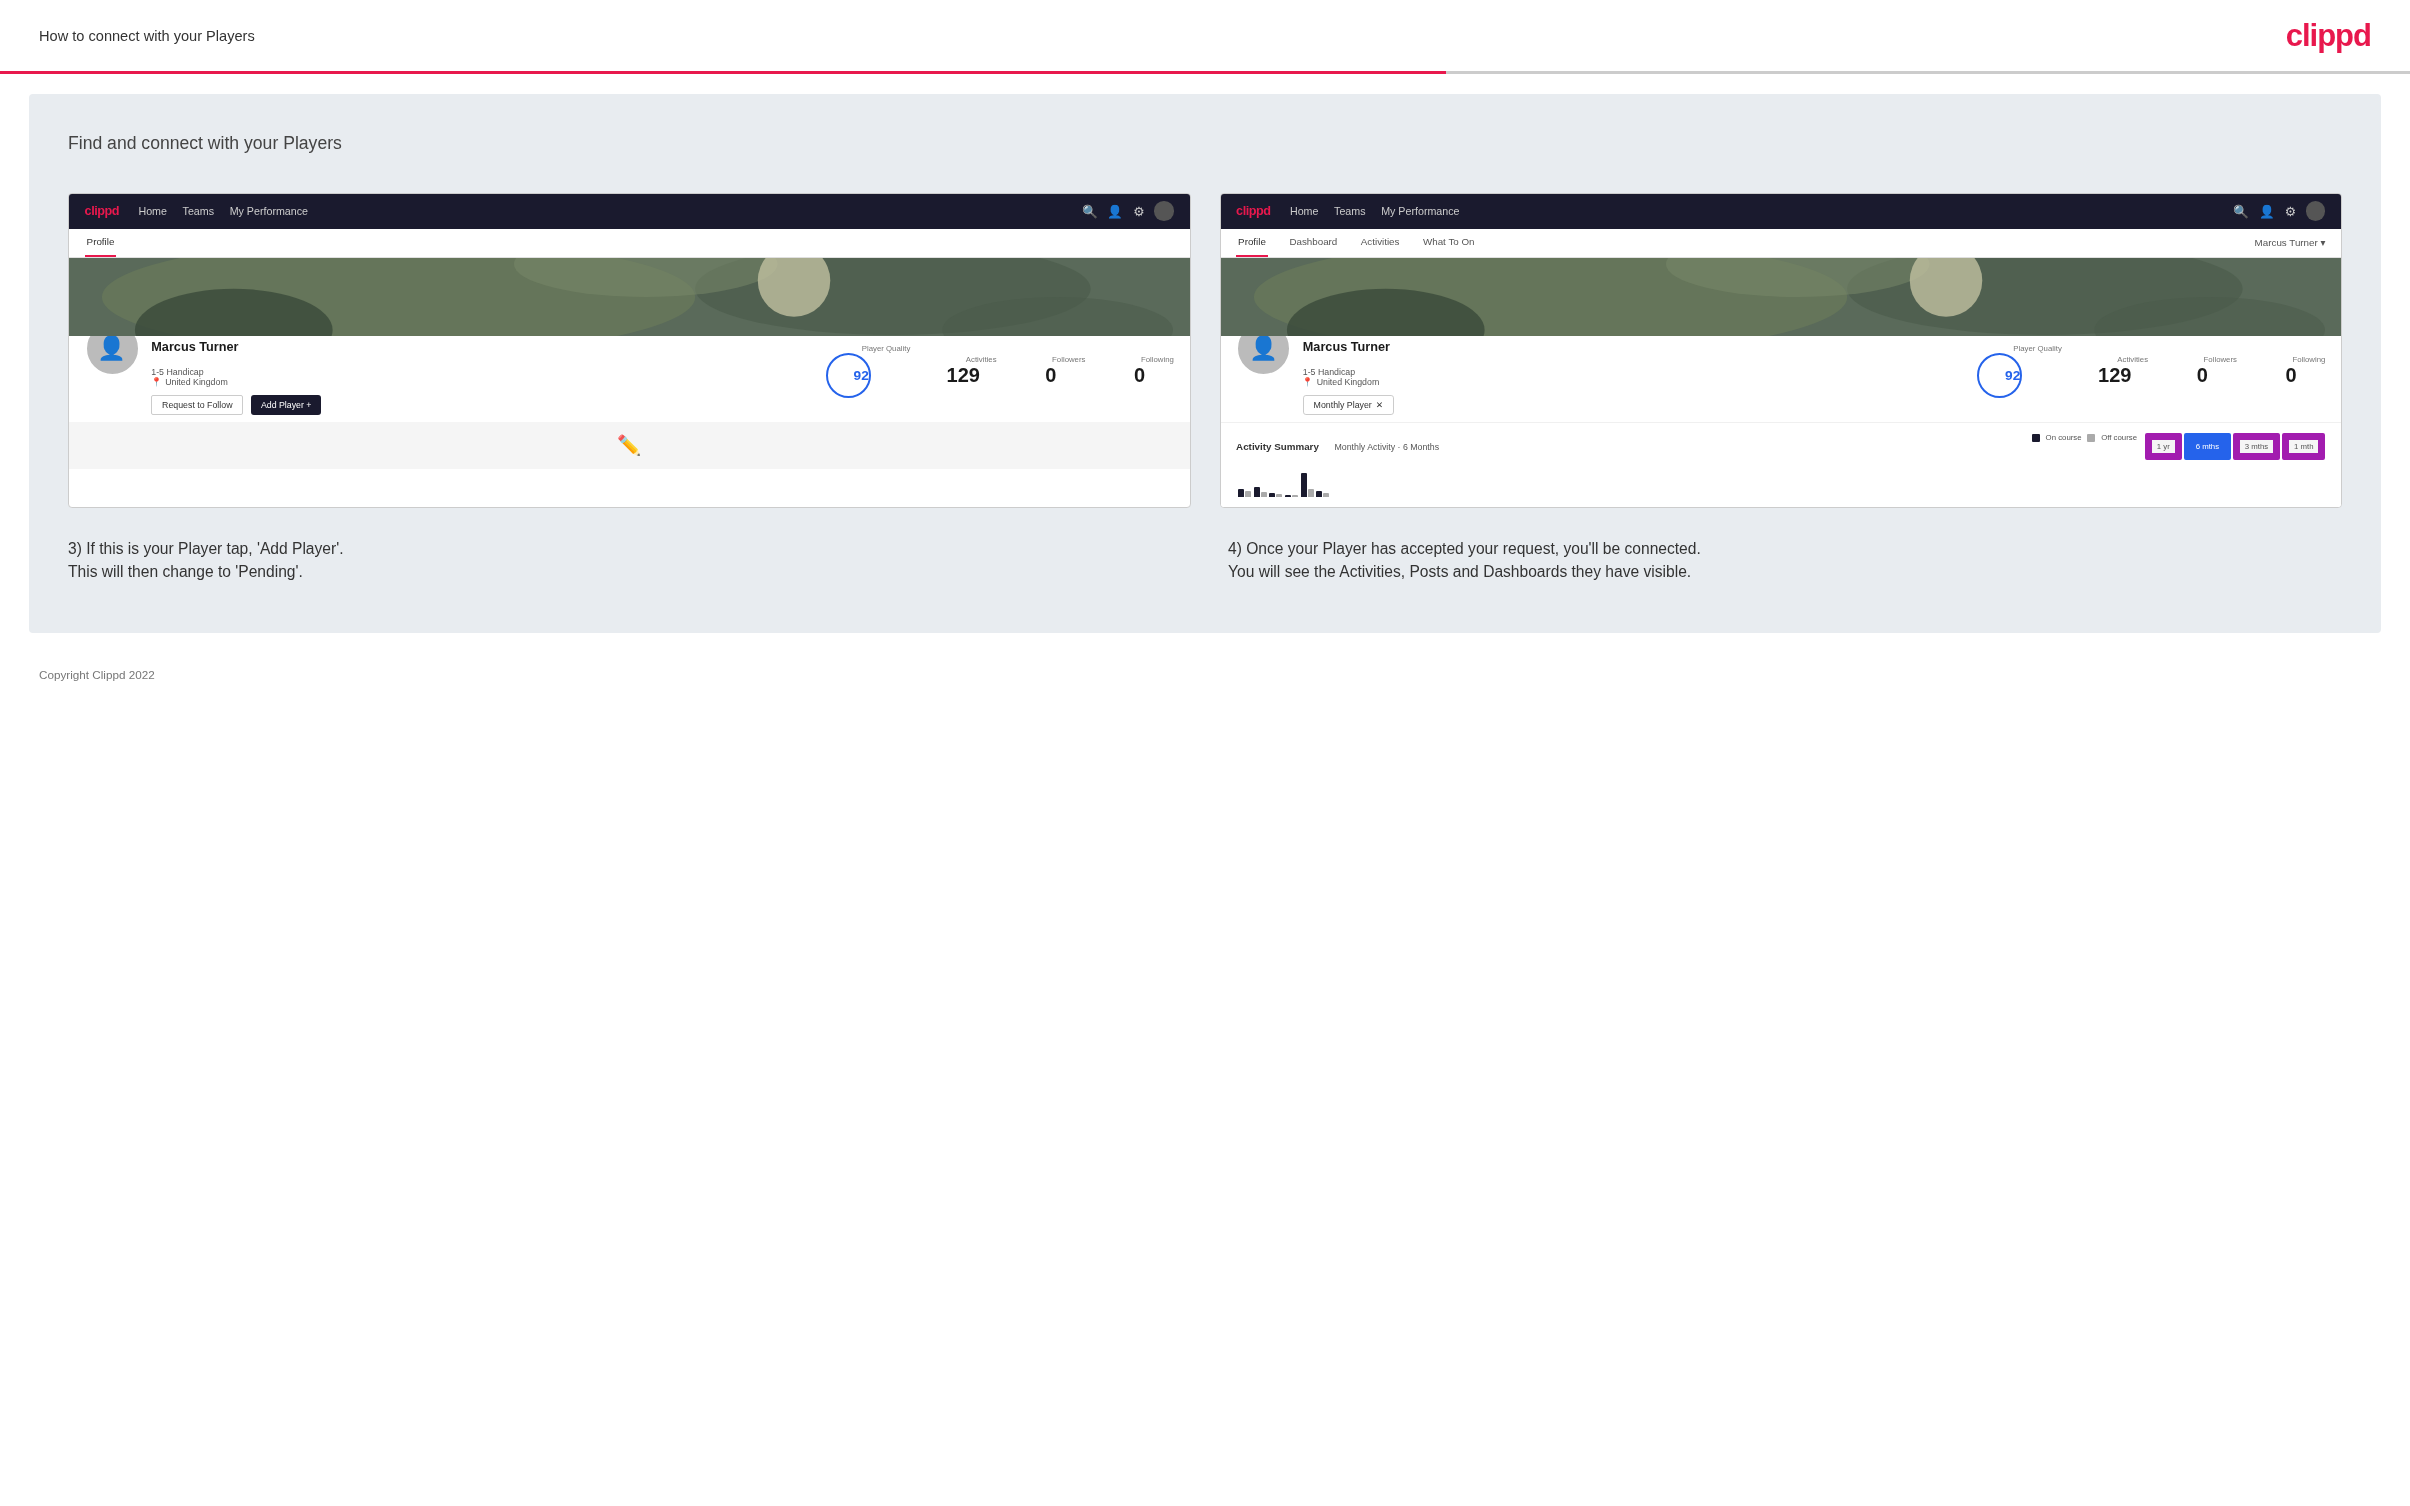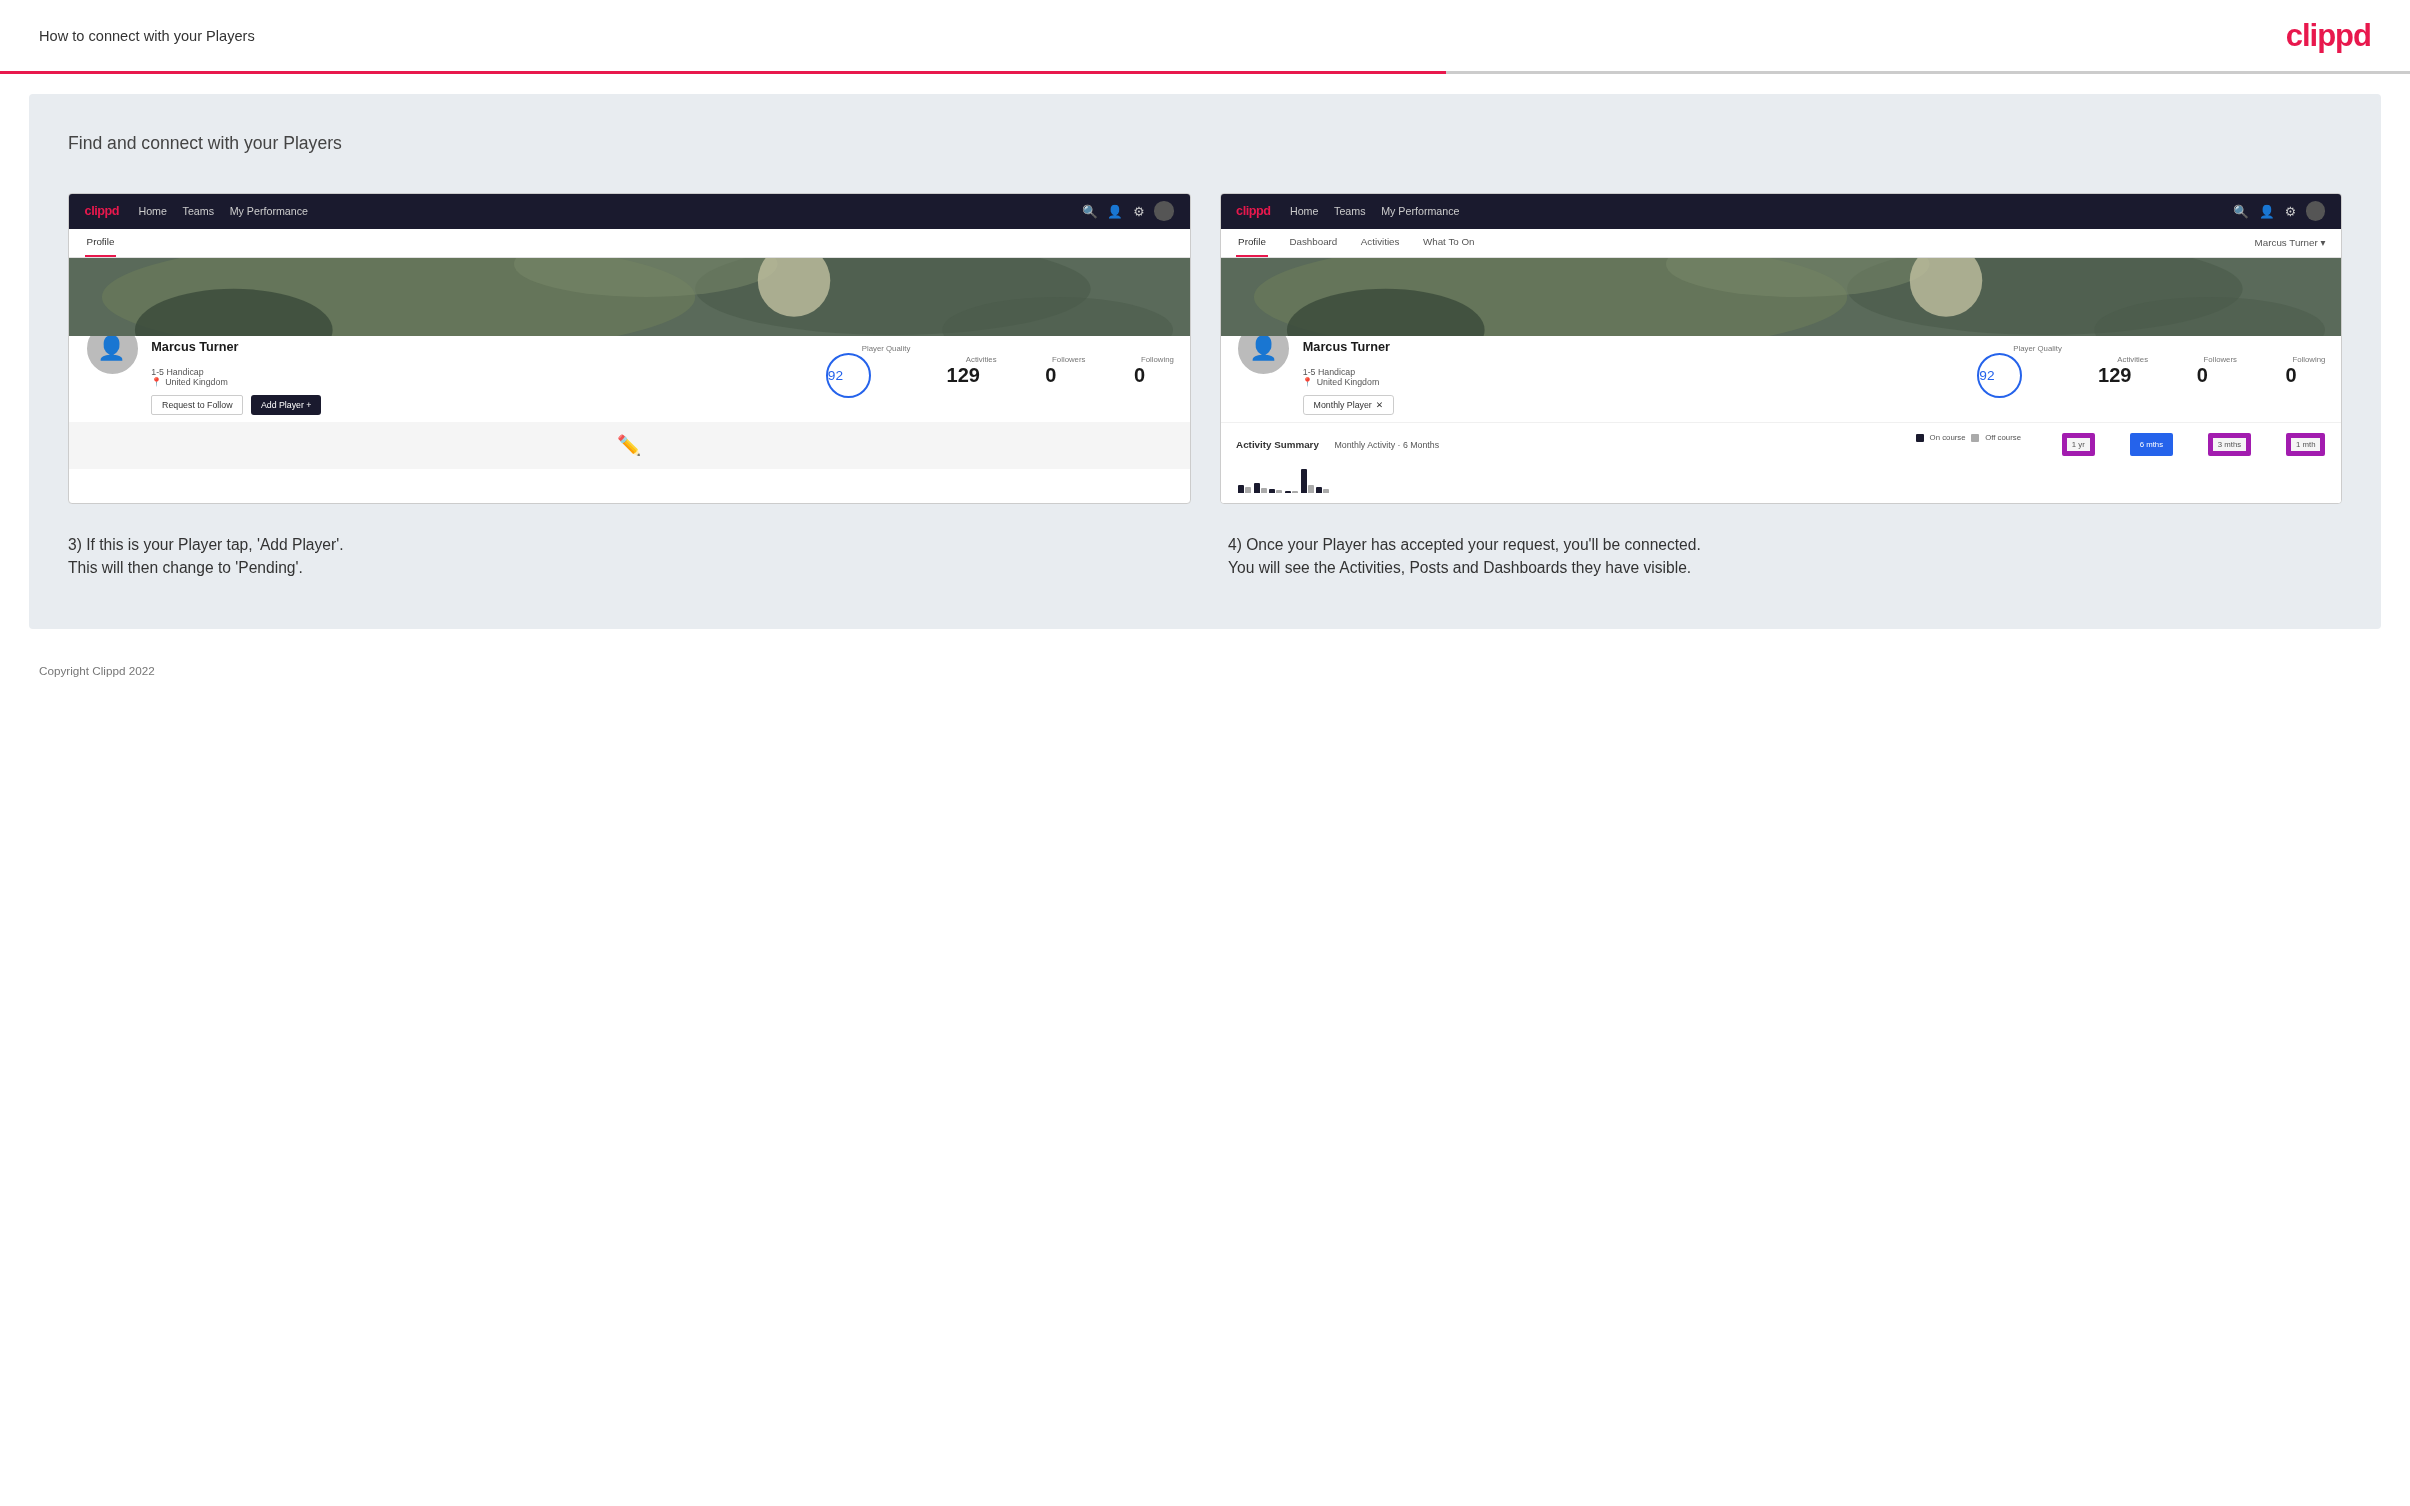--- a/index.html
+++ b/index.html
@@ -210,23 +210,23 @@
       font-weight: 600;
       color: #1a1a1a;
     }
     .quality-circle {
       width: 45px;
       height: 45px;
       border-radius: 50%;
       border: 2.9px solid #2563eb;
       display: flex;
       align-items: center;
-      justify-content: flex-start;
+      justify-content: flex-end;
       font-size: 13.7px;
-      font-weight: 400;
+      font-weight: 700;
       color: #2563eb;
     }
 
     
     .btn-remove-player {
       background: #fff;
       border: 1px solid #ccc;
       border-radius: 2.9px;
       padding: 3.9px 9.8px;
       font-size: 8.8px;
@@ -280,25 +280,24 @@
       color: #555;
     }
     .period-btns {
       display: flex;
       gap: 2px;
     }
     .period-btn {
       font-size: 7.8px;
       padding: 2px 4.9px;
       background: #f5f5f5;
-      border: 5px solid #a21caf;
+      border: 7px solid #a21caf;
       border-radius: 2px;
       cursor: pointer;
       color: #555;
-      margin-left: 33px;
     }
     .period-btn.active {
       background: #2563eb;
       color: #fff;
       border-color: #2563eb;
     }
 
     
     .chart-area {
       display: flex;

